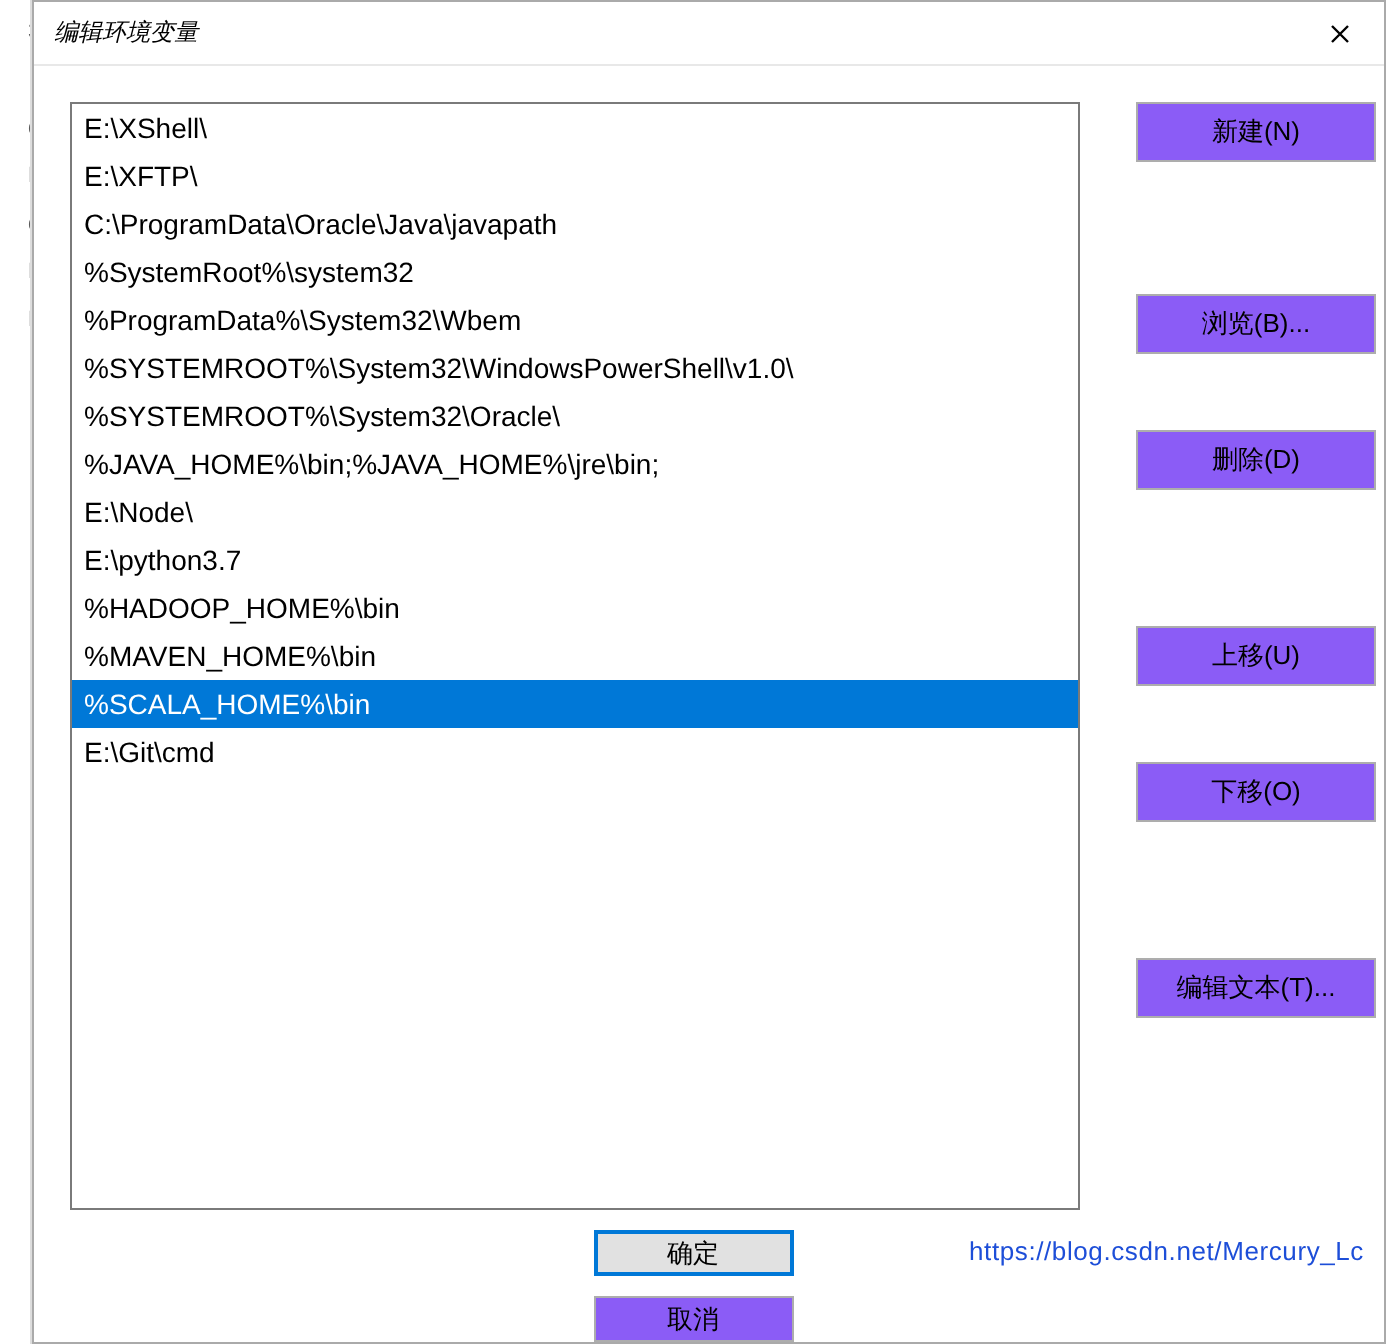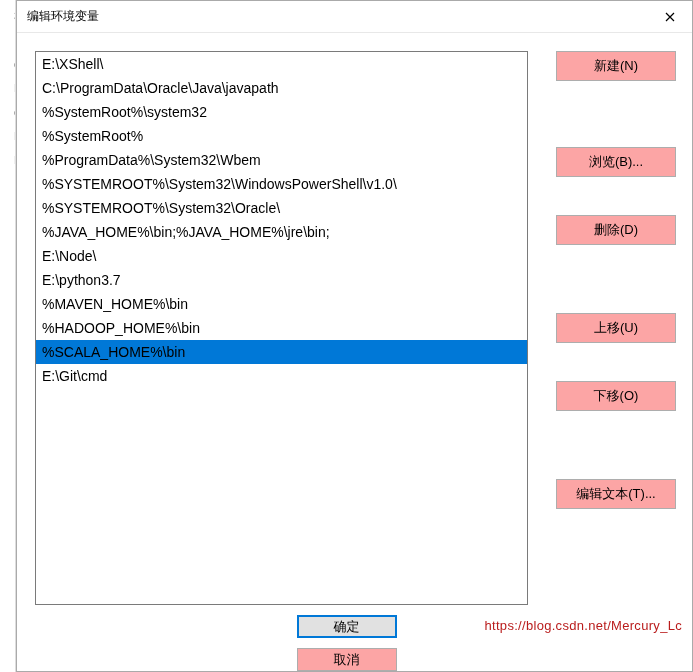--- a/index.html
+++ b/index.html
@@ -34,31 +34,31 @@
     .titlebar {
       height: 32px;
       display: flex;
       align-items: center;
       padding-left: 10px;
       background: #fff;
       border-bottom: 1px solid #e8e8e8;
       color: #000;
       font-size: 12px;
     }
-    .titlebar .title { flex: 1; }
+    .titlebar .title { flex: 1; font-style: italic; }
     .close-btn {
       width: 45px; height: 32px;
       display: flex; align-items: center; justify-content: center;
       cursor: pointer;
     }
     .close-btn svg { width: 10px; height: 10px; }
     .content {
       flex: 1;
       display: flex;
-      padding: 18px 16px 10px 18px;
+      padding: 18px 4px 10px 18px;
       gap: 28px;
     }
     .listbox {
       flex: 1;
       border: 1px solid #7a7a7a;
       background: #fff;
       overflow: hidden;
       display: flex;
       flex-direction: column;
     }
@@ -67,31 +67,31 @@
       height: 24px;
       line-height: 24px;
       padding: 0 6px;
       color: #000;
       font-size: 14px;
       white-space: nowrap;
       cursor: default;
     }
     .list-item.selected {
       background: #0078d7;
-      color: #000000;
+      color: #ffffff;
     }
     .side-buttons {
       width: 120px;
       display: flex;
       flex-direction: column;
       gap: 10px;
     }
     .btn {
       height: 30px;
-      background: #fca5a5;
+      background: #8b5cf6;
       border: 1px solid #adadad;
       font-size: 13px;
       cursor: pointer;
       display: flex;
       align-items: center;
       justify-content: center;
     }
     .spacer { height: 18px; }
     .footer {
       height: 56px;
@@ -100,21 +100,21 @@
       justify-content: flex-start;
       padding-right: 16px;
       gap: 10px;
       flex-direction: column;
     }
     .footer .btn { width: 100px; }
     .footer .btn.primary { border: 2px solid #0078d7; background: #e1e1e1; }
     .watermark {
       position: absolute;
       right: 10px; bottom: 38px;
-      color: #b91c1c;
+      color: #1d4ed8;
       font-size: 13px;
       pointer-events: none;
       letter-spacing: 0.3px;
     }
   </style>
 </head>
 <body>
 
 <div class="left-strip">
     <span>39</span>
@@ -133,31 +133,31 @@
       <svg viewBox="0 0 10 10">
           <path d="M1 1 L9 9 M9 1 L1 9" stroke="#000" stroke-width="1.2" fill="none"></path>
         </svg>
     </div>
   </div>
 
   <div class="content">
     <div class="listbox">
       <div class="list-inner" id="list-inner">
           <div class="list-item">E:\XShell\</div>
+          <div class="list-item">E:\XFTP\</div>
           <div class="list-item">C:\ProgramData\Oracle\Java\javapath</div>
           <div class="list-item">%SystemRoot%\system32</div>
-          <div class="list-item">%SystemRoot%</div>
           <div class="list-item">%ProgramData%\System32\Wbem</div>
           <div class="list-item">%SYSTEMROOT%\System32\WindowsPowerShell\v1.0\</div>
           <div class="list-item">%SYSTEMROOT%\System32\Oracle\</div>
           <div class="list-item">%JAVA_HOME%\bin;%JAVA_HOME%\jre\bin;</div>
           <div class="list-item">E:\Node\</div>
           <div class="list-item">E:\python3.7</div>
+          <div class="list-item">%HADOOP_HOME%\bin</div>
           <div class="list-item">%MAVEN_HOME%\bin</div>
-          <div class="list-item">%HADOOP_HOME%\bin</div>
           <div class="list-item selected">%SCALA_HOME%\bin</div>
           <div class="list-item">E:\Git\cmd</div>
         </div>
     </div>
     <div class="side-buttons">
       <button class="btn">新建(N)</button>
       <div class="spacer"></div>
       <div class="spacer"></div>
       <button class="btn">浏览(B)...</button>
       <div class="spacer"></div>

